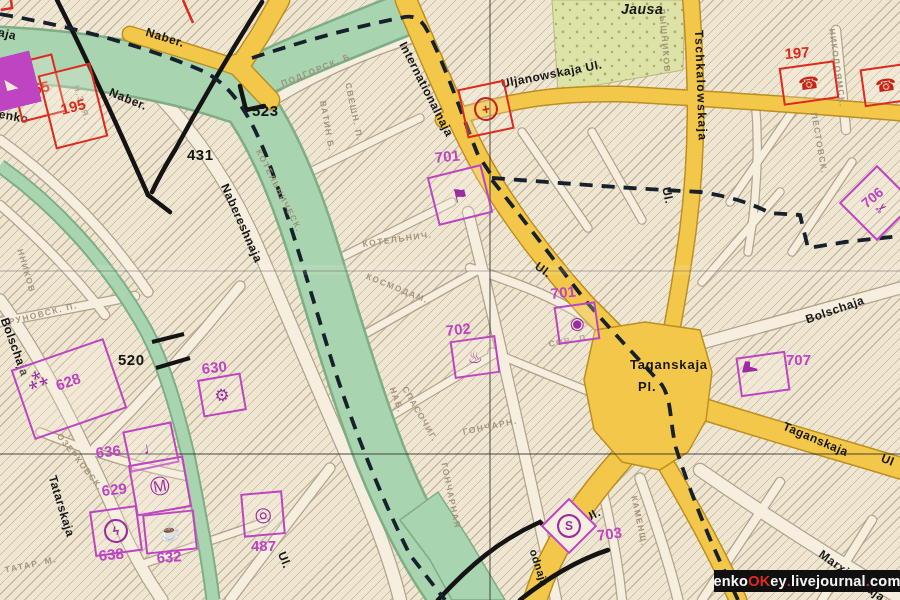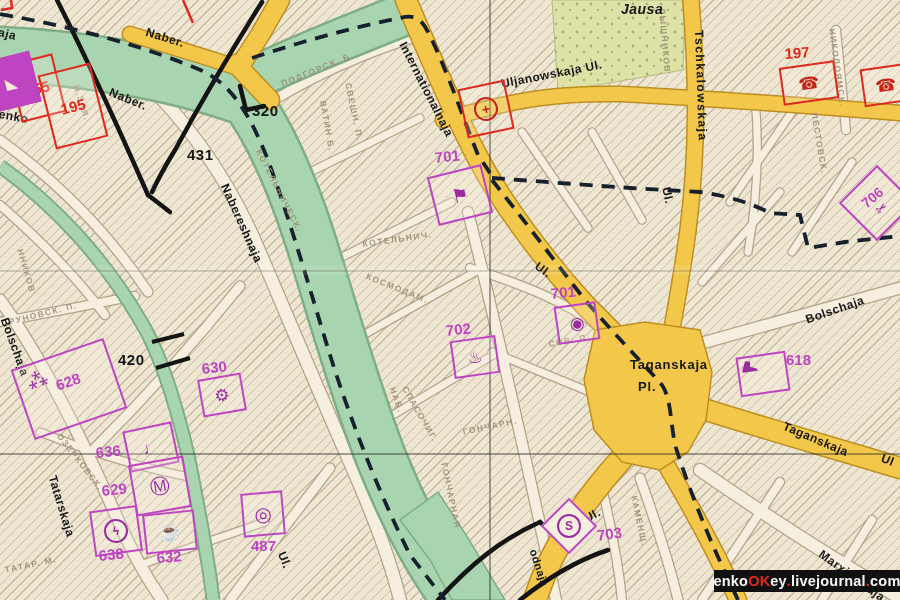--- a/index.html
+++ b/index.html
@@ -225,22 +225,22 @@
   <span class="lbl" style="left:884px;top:452px;transform:rotate(22deg)">Ul</span>
   <span class="lbl" style="left:824px;top:548px;transform:rotate(36deg)">Marxistskaja</span>
   <span class="lbl" style="left:10px;top:316px;transform:rotate(70deg)">Bolschaja</span>
   <span class="lbl" style="left:58px;top:474px;transform:rotate(73deg)">Tatarskaja</span>
   <span class="lbl" style="left:287px;top:550px;transform:rotate(68deg)">Ul.</span>
   <span class="lbl" style="left:582px;top:514px;transform:rotate(-28deg)">Ul.</span>
   <span class="lbl" style="left:538px;top:548px;transform:rotate(72deg);font-size:11px">odnaja</span>
   <span class="lbl it" style="left:596px;top:2px">Jausa</span>
 
   <span class="knum" style="left:187px;top:147px">431</span>
-  <span class="knum" style="left:118px;top:352px">420</span>
-  <span class="knum" style="left:252px;top:103px">320</span>
+  <span class="knum" style="left:118px;top:352px">520</span>
+  <span class="knum" style="left:252px;top:103px">523</span>
 
   <div class="poi red" style="left:14px;top:58px;width:42px;height:56px;transform:rotate(-14deg)">
     <span class="innum red">755</span>
   </div>
   <div class="poi red" style="left:46px;top:68px;width:50px;height:72px;transform:rotate(-14deg)">
     <span class="innum red">195</span>
   </div>
   <div class="poi red" style="left:462px;top:84px;width:44px;height:46px;transform:rotate(-12deg)">
     <span class="ring redring">+</span>
   </div>
@@ -269,21 +269,21 @@
   <span class="mnum" style="left:445px;top:323px;transform:rotate(-6deg)">702</span>
   <div class="poi" style="left:452px;top:338px;width:42px;height:34px;transform:rotate(-8deg)">
     <span class="glyph">♨</span>
   </div>
 
   <div class="poi" style="left:738px;top:354px;width:46px;height:36px;transform:rotate(-8deg)">
     <svg width="22" height="16" viewBox="0 0 22 16">
       <path d="M3,14 L3,12 L7,3 L12,4 L11,9 L18,12 L18,14 Z" fill="#9c2ba3"></path>
     </svg>
   </div>
-  <span class="mnum" style="left:786px;top:352px">618</span>
+  <span class="mnum" style="left:786px;top:352px">707</span>
 
   <div class="poi" style="left:850px;top:176px;width:50px;height:50px;transform:rotate(45deg)">
     <div style="transform:rotate(-85deg);display:flex;flex-direction:column;align-items:center;gap:0px">
       <span class="innum" style="font-size:14px">706</span>
       <span class="glyph" style="font-size:14px">✂</span>
     </div>
   </div>
 
   <div class="poi" style="left:549px;top:506px;width:36px;height:36px;transform:rotate(45deg);background:#f6efe0">
     <span class="ring" style="transform:rotate(-45deg)">S</span>

